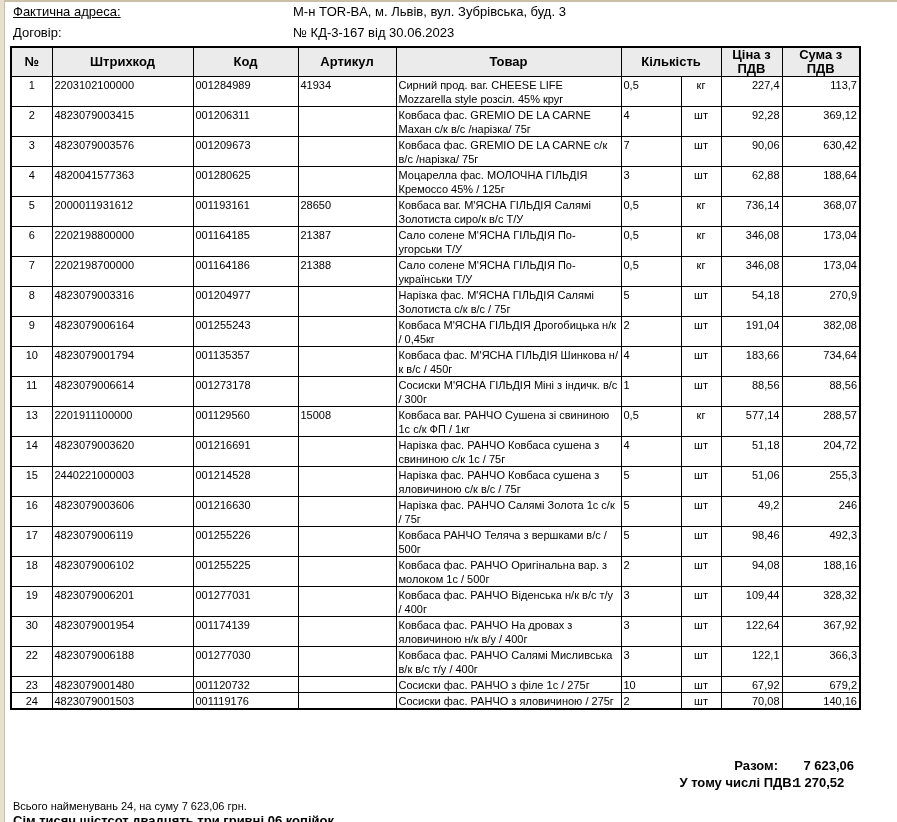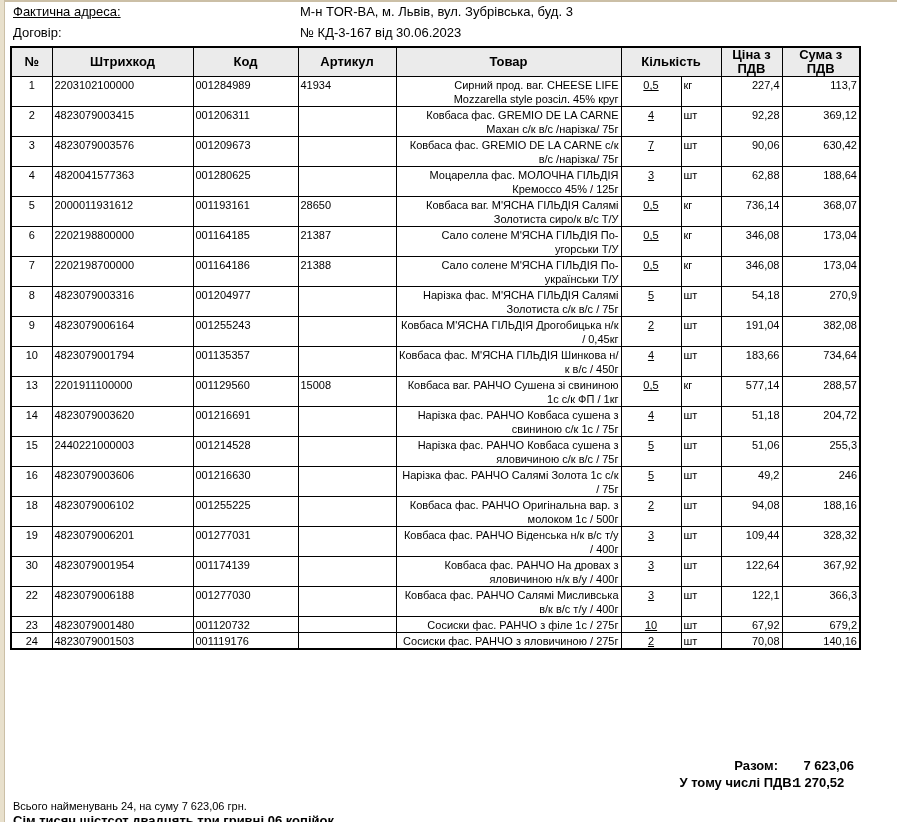--- a/index.html
+++ b/index.html
@@ -16,21 +16,21 @@
   }
   .frame-left {
     position: absolute; left: 0; top: 0; width: 4px; height: 822px;
     background: #e8e0cc; border-right: 1px solid #cbbfa6;
   }
   .hdr-row {
     position: absolute; left: 13px; font-size: 13px; height: 18px; line-height: 18px;
   }
   .hdr-label { position: absolute; left: 0; white-space: nowrap; }
   .hdr-label.u { text-decoration: underline; }
-  .hdr-value { position: absolute; left: 287px; white-space: nowrap; }
+  .hdr-value { position: absolute; left: 280px; white-space: nowrap; }
 
   table.items {
     position: absolute; left: 10px; top: 46px;
     border-collapse: collapse;
     border: 2px solid #000;
     font-size: 11px;
     table-layout: fixed;
   }
   table.items th {
     background: #ebebeb;
@@ -44,23 +44,23 @@
     border: 1px solid #000;
     vertical-align: top;
     padding: 1px 2px 0 2px;
     line-height: 14px;
     height: 27px;
     white-space: nowrap;
     overflow: hidden;
   }
   table.items tr.single td { height: 13px; }
   table.items td.num { text-align: center; }
-  table.items td.name { white-space: normal; text-align: right; }
-  table.items td.qty { text-align: center; border-right: 1px solid #000; text-decoration: underline; }
-  table.items td.unit { text-align: left; }
+  table.items td.name { white-space: normal; }
+  table.items td.qty { text-align: left; border-right: 1px solid #000; }
+  table.items td.unit { text-align: center; }
   table.items td.price, table.items td.sum { text-align: right; }
 
   .totals { position: absolute; font-weight: bold; font-size: 13px; }
   .totals .lbl { position: absolute; right: 0; white-space: nowrap; text-align: right; }
   .totals-row { position: absolute; height: 17px; line-height: 17px; }
 
   .footer-count { position: absolute; left: 13px; top: 800px; font-size: 11px; white-space: nowrap; }
   .footer-words { position: absolute; left: 13px; top: 813px; font-size: 13px; font-weight: bold; white-space: nowrap; }
 </style>
 </head>
@@ -207,20 +207,31 @@
         <td class="barcode">4823079001794</td>
         <td class="code">001135357</td>
         <td class="article"></td>
         <td class="name">Ковбаса фас. М'ЯСНА ГІЛЬДІЯ Шинкова н/к в/с / 450г</td>
         <td class="qty">4</td>
         <td class="unit">шт</td>
         <td class="price">183,66</td>
         <td class="sum">734,64</td>
       </tr>
       <tr>
+        <td class="num">11</td>
+        <td class="barcode">4823079006614</td>
+        <td class="code">001273178</td>
+        <td class="article"></td>
+        <td class="name">Сосиски М'ЯСНА ГІЛЬДІЯ Міні з індичк. в/с / 300г</td>
+        <td class="qty">1</td>
+        <td class="unit">шт</td>
+        <td class="price">88,56</td>
+        <td class="sum">88,56</td>
+      </tr>
+      <tr>
         <td class="num">13</td>
         <td class="barcode">2201911100000</td>
         <td class="code">001129560</td>
         <td class="article">15008</td>
         <td class="name">Ковбаса ваг. РАНЧО Сушена зі свининою 1с с/к ФП / 1кг</td>
         <td class="qty">0,5</td>
         <td class="unit">кг</td>
         <td class="price">577,14</td>
         <td class="sum">288,57</td>
       </tr>
@@ -249,20 +260,31 @@
       <tr>
         <td class="num">16</td>
         <td class="barcode">4823079003606</td>
         <td class="code">001216630</td>
         <td class="article"></td>
         <td class="name">Нарізка фас. РАНЧО Салямі Золота 1с с/к / 75г</td>
         <td class="qty">5</td>
         <td class="unit">шт</td>
         <td class="price">49,2</td>
         <td class="sum">246</td>
+      </tr>
+      <tr>
+        <td class="num">17</td>
+        <td class="barcode">4823079006119</td>
+        <td class="code">001255226</td>
+        <td class="article"></td>
+        <td class="name">Ковбаса РАНЧО Теляча з вершками  в/с / 500г</td>
+        <td class="qty">5</td>
+        <td class="unit">шт</td>
+        <td class="price">98,46</td>
+        <td class="sum">492,3</td>
       </tr>
       <tr>
         <td class="num">18</td>
         <td class="barcode">4823079006102</td>
         <td class="code">001255225</td>
         <td class="article"></td>
         <td class="name">Ковбаса фас. РАНЧО Оригінальна вар. з молоком 1с / 500г</td>
         <td class="qty">2</td>
         <td class="unit">шт</td>
         <td class="price">94,08</td>

